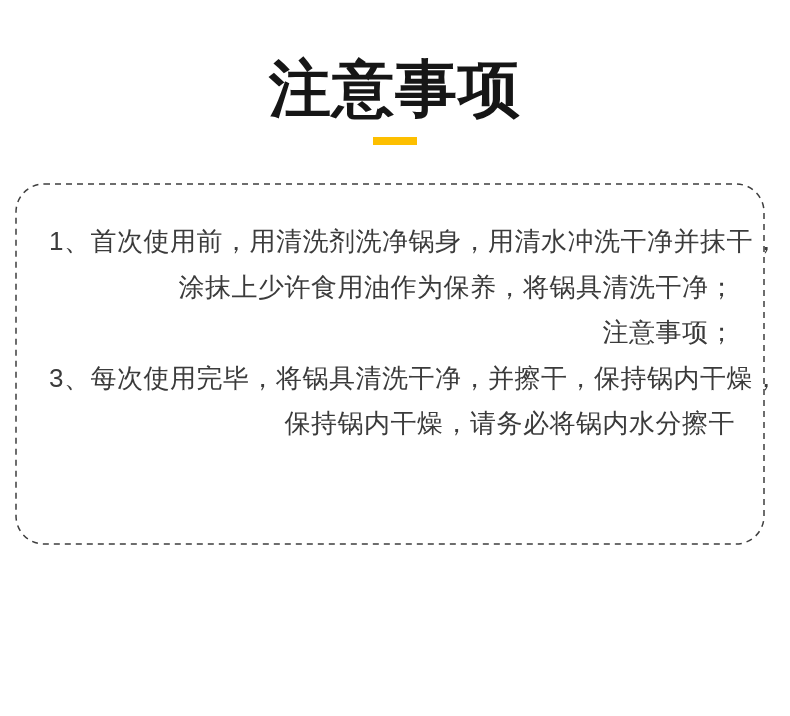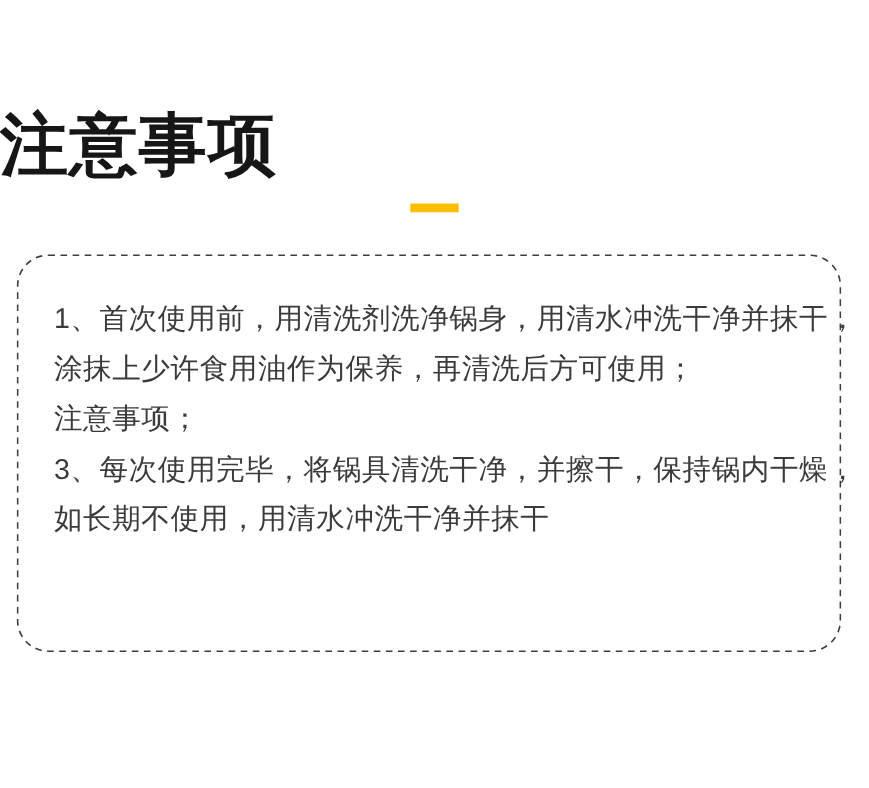--- a/index.html
+++ b/index.html
@@ -13,23 +13,22 @@
     overflow: hidden;
     font-family: "Liberation Sans", sans-serif;
   }
   .page {
     position: relative;
     width: 790px;
     height: 716px;
     background: #ffffff;
   }
   .header {
-    padding-top: 106px;
-    text-align: left;
-    font-family: Liberation Mono, monospace;
+    padding-top: 58px;
+    text-align: center;
   }
   .page-title {
     margin: 0;
     font-size: 62px;
     line-height: 62px;
     font-weight: 900;
     color: #161616;
     letter-spacing: 1px;
   }
   .accent-bar {
@@ -38,20 +37,21 @@
     margin: 17px auto 0 auto;
     background: #FDBF00;
   }
   .notice-box {
     position: relative;
     box-sizing: border-box;
     width: 750px;
     height: 362px;
     margin: 38px auto 0 15px;
     padding: 36px 30px 0 34px;
+    text-align: right;
   }
   .notice-border-svg {
     position: absolute;
     top: 0;
     left: 0;
     width: 750px;
     height: 362px;
     pointer-events: none;
   }
   .notice-text {
@@ -77,25 +77,25 @@
   </div>
 
   <div class="notice-box">
     <svg class="notice-border-svg" viewBox="0 0 750 362" xmlns="http://www.w3.org/2000/svg">
       <rect x="1" y="1" width="748" height="360" rx="28" ry="28" fill="none" stroke="#3E3E3E" stroke-width="1.5" stroke-dasharray="6 5"></rect>
     </svg>
 
     <div class="notice-text">
       <div class="notice-item">
         <div class="notice-line">1、首次使用前，用清洗剂洗净锅身，用清水冲洗干净并抹干，</div>
-        <div class="notice-line">涂抹上少许食用油作为保养，再清洗后方可使用；</div>
+        <div class="notice-line">涂抹上少许食用油作为保养，将锅具清洗干净；</div>
       </div>
       <div class="notice-item">
         <div class="notice-line">注意事项；</div>
       </div>
       <div class="notice-item">
         <div class="notice-line">3、每次使用完毕，将锅具清洗干净，并擦干，保持锅内干燥，</div>
-        <div class="notice-line">如长期不使用，用清水冲洗干净并抹干</div>
+        <div class="notice-line">保持锅内干燥，请务必将锅内水分擦干</div>
       </div>
     </div>
   </div>
 
 </div>
 
 </body></html>

